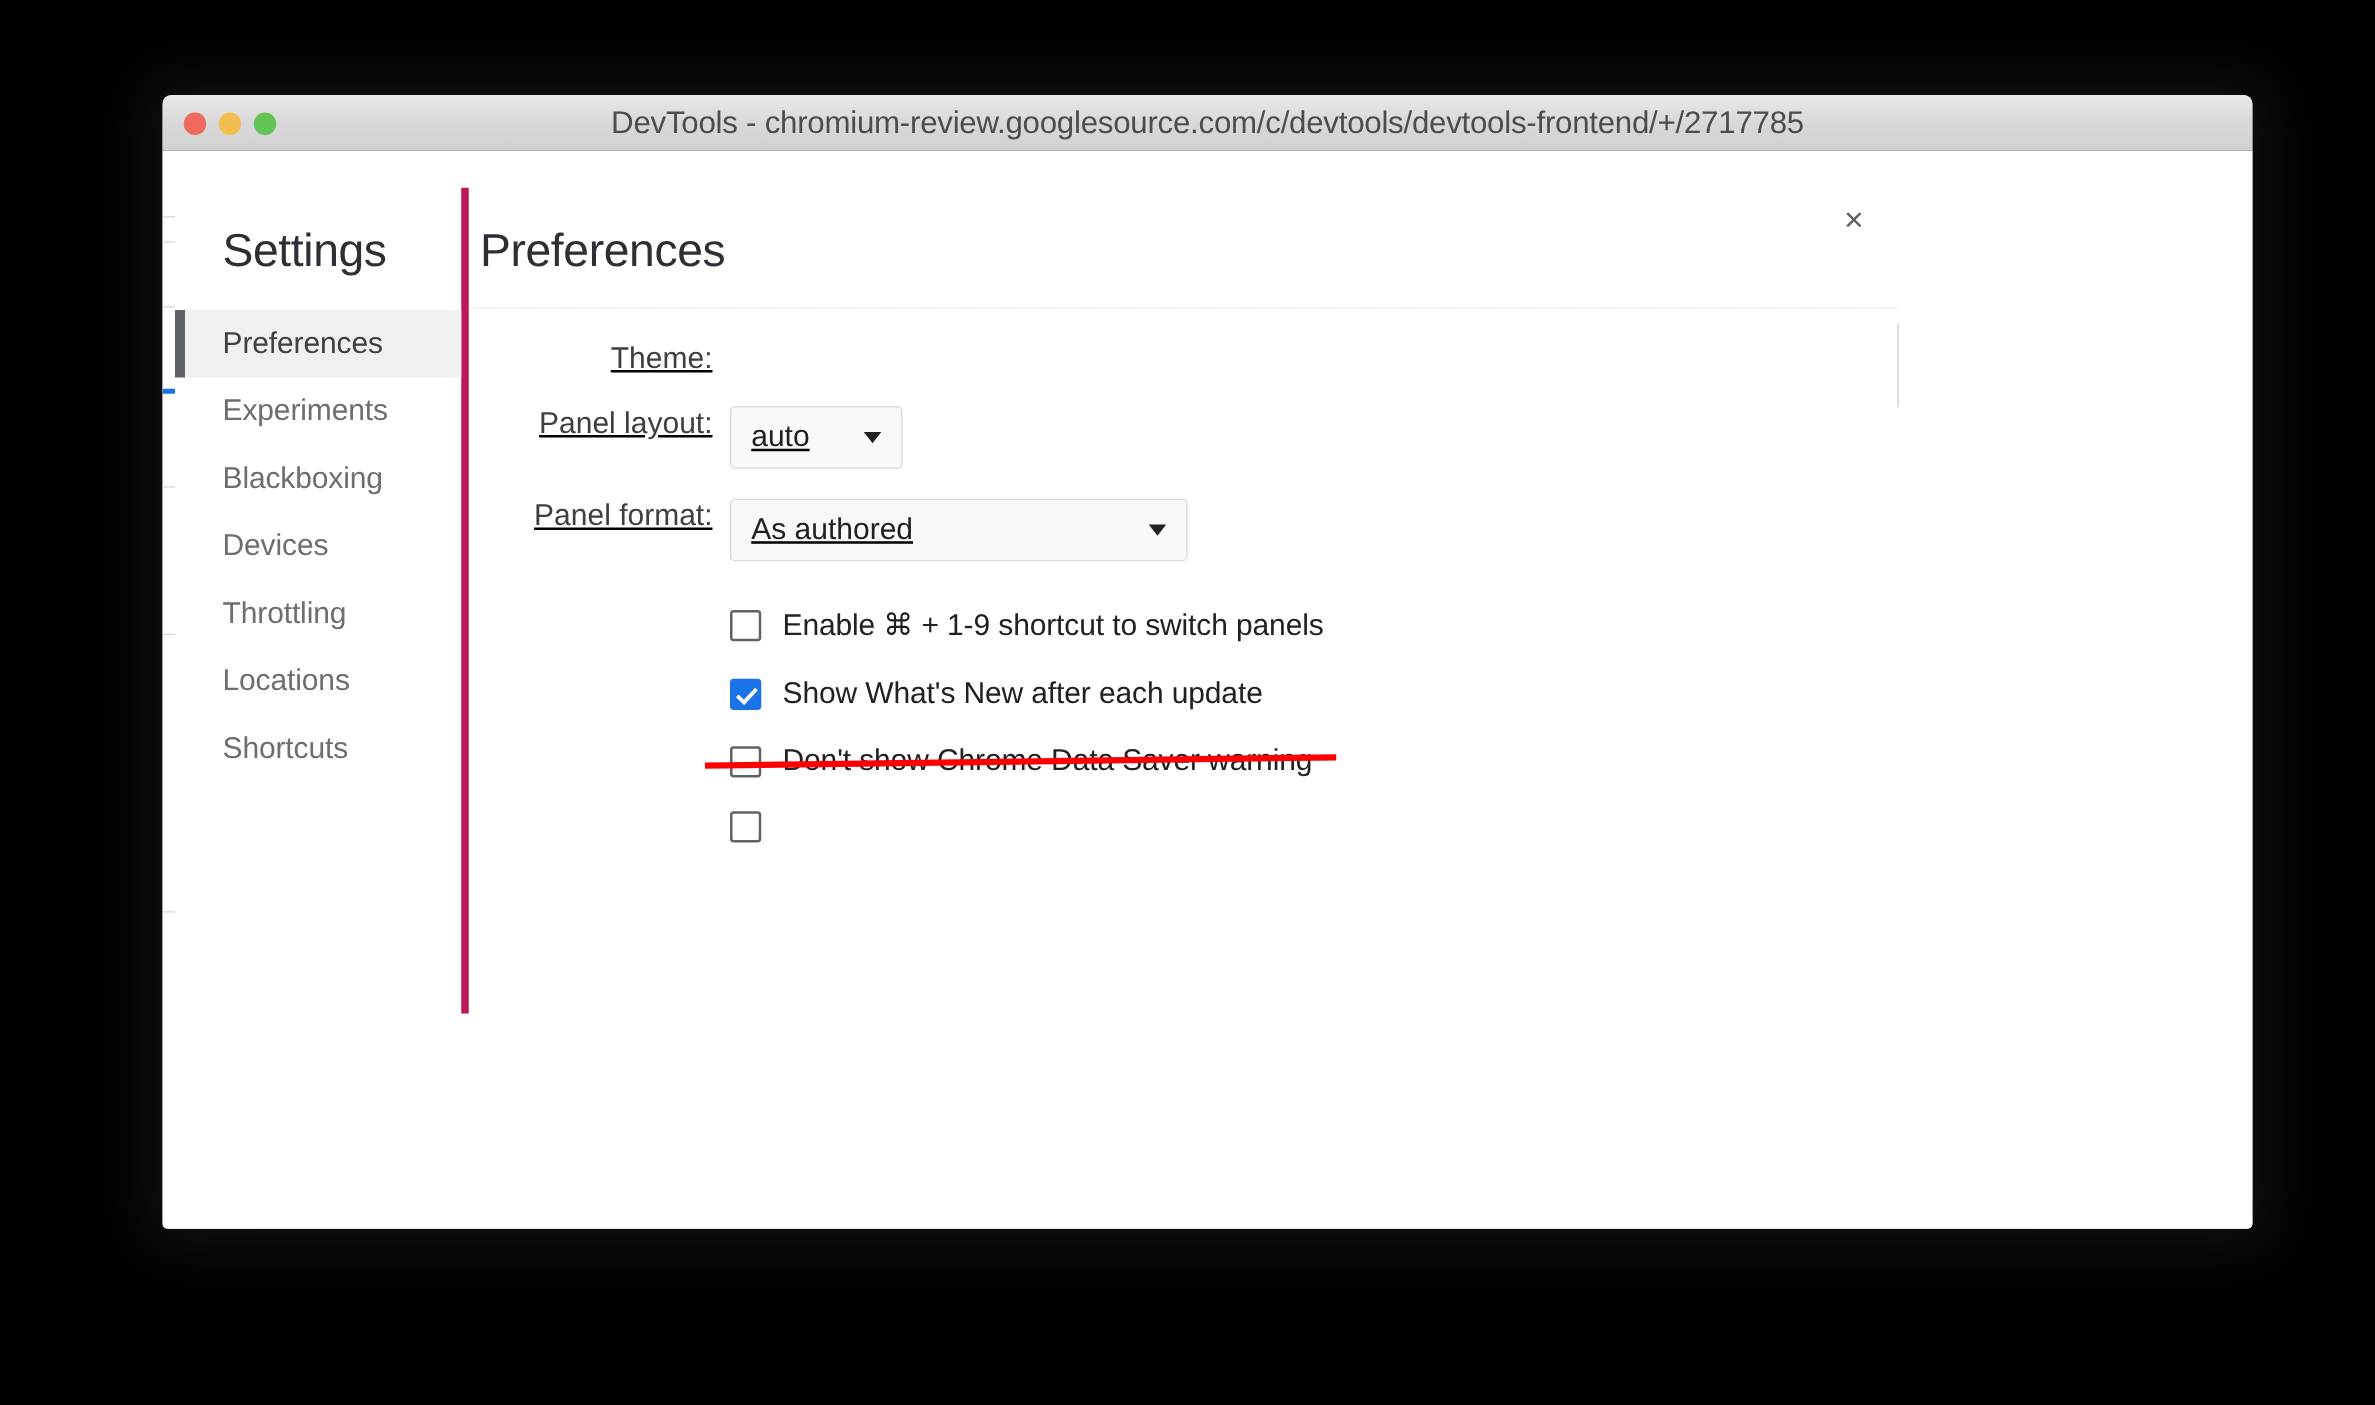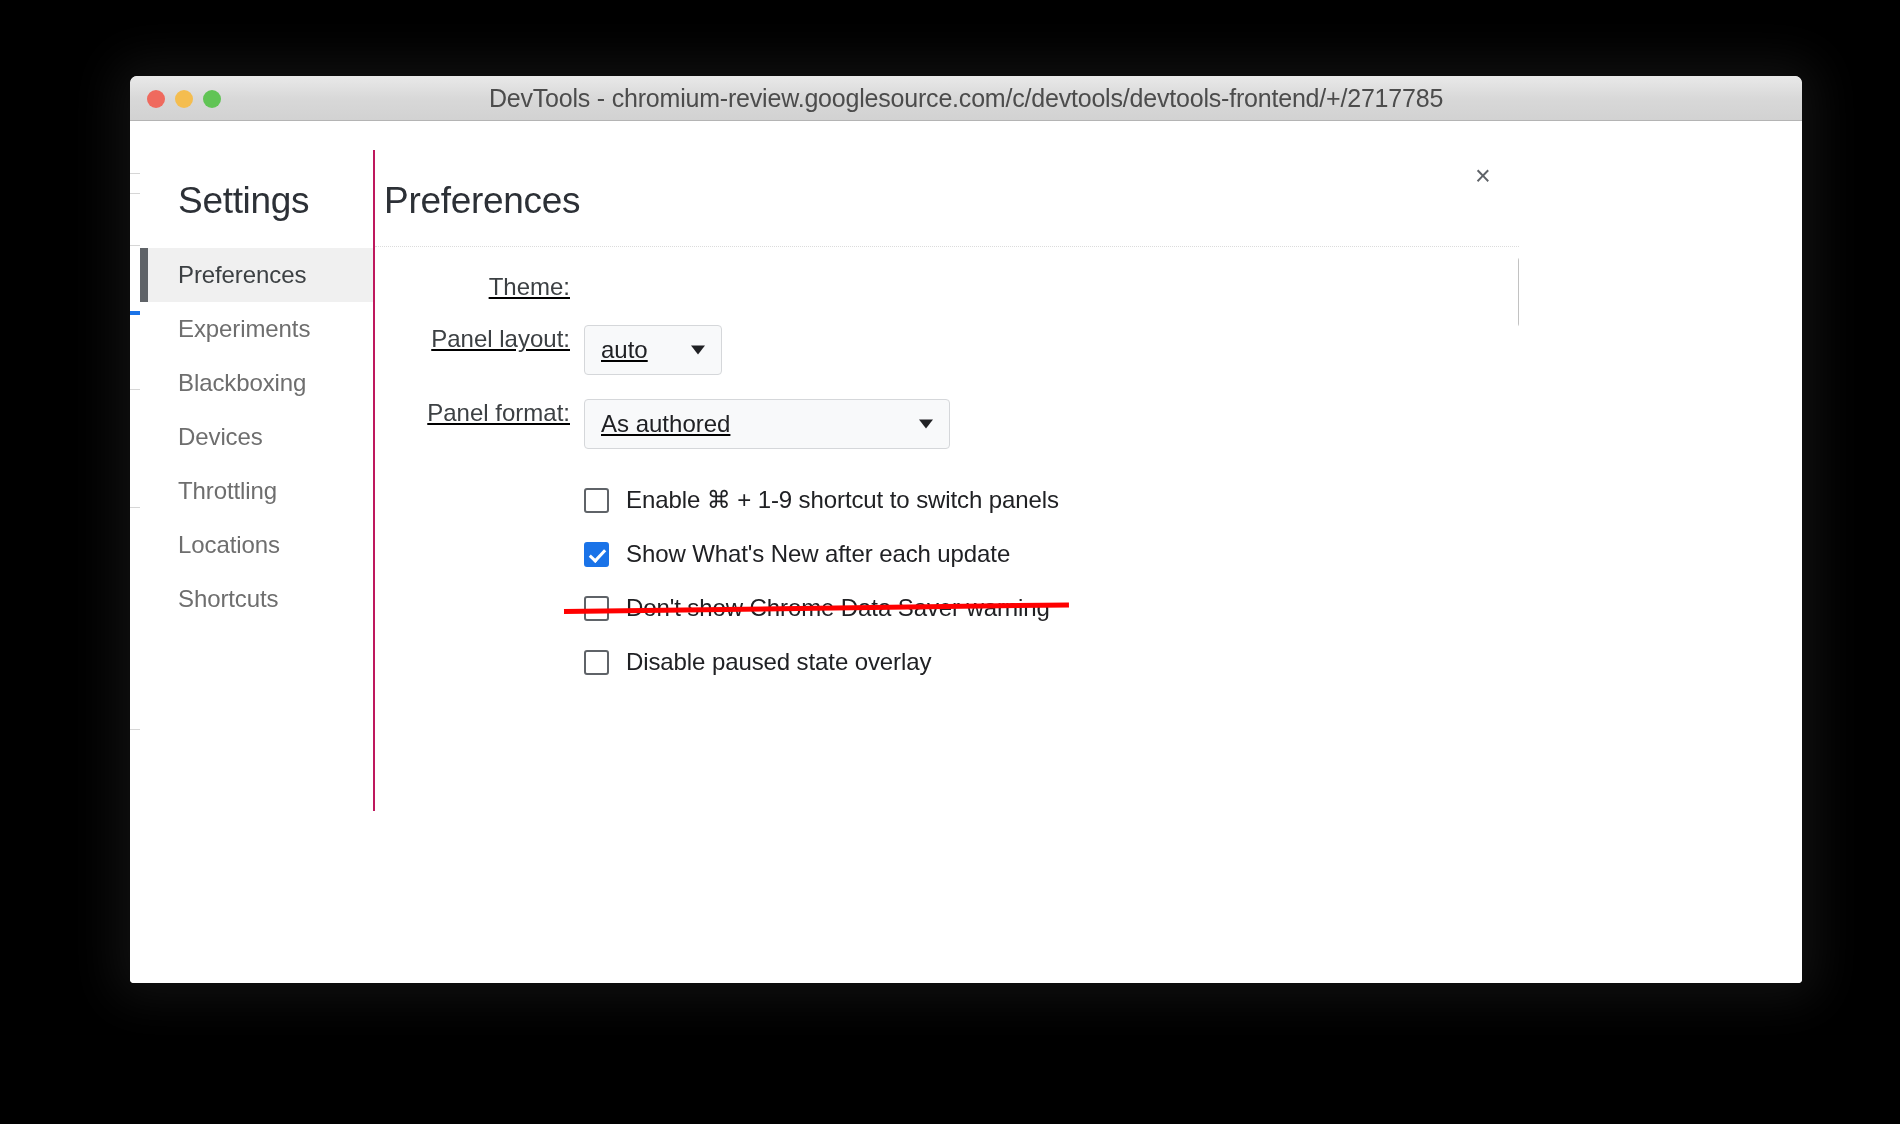--- a/index.html
+++ b/index.html
@@ -125,21 +125,21 @@
     width: 100%;
     height: 100%;
     display: flex;
   }
 
   
   .sidebar {
     width: 235px;
     flex: 0 0 235px;
     padding-top: 30px;
-    border-right: 2px solid #be185d;
+    border-right: 6px solid #be185d;
     background: #ffffff;
   }
   .settings-title {
     font-size: 37px;
     color: #2c3036;
     padding: 0 0 26px 38px;
     font-weight: 400;
     letter-spacing: -0.3px;
   }
   .nav-item {
@@ -397,21 +397,20 @@
               </div>
 
               <div class="check-row">
                 <span class="checkbox"></span>
                 <span class="check-label">Don't show Chrome Data Saver warning</span>
                 <span class="strike-line"></span>
               </div>
 
               <div class="check-row">
                 <span class="checkbox"></span>
-                <span class="check-label">Disable paused state overlay</span>
               </div>
 
               <div class="scrollbar-track">
                 <div class="scrollbar-thumb"></div>
               </div>
 
             </div>
           </div>
 
         </div>

